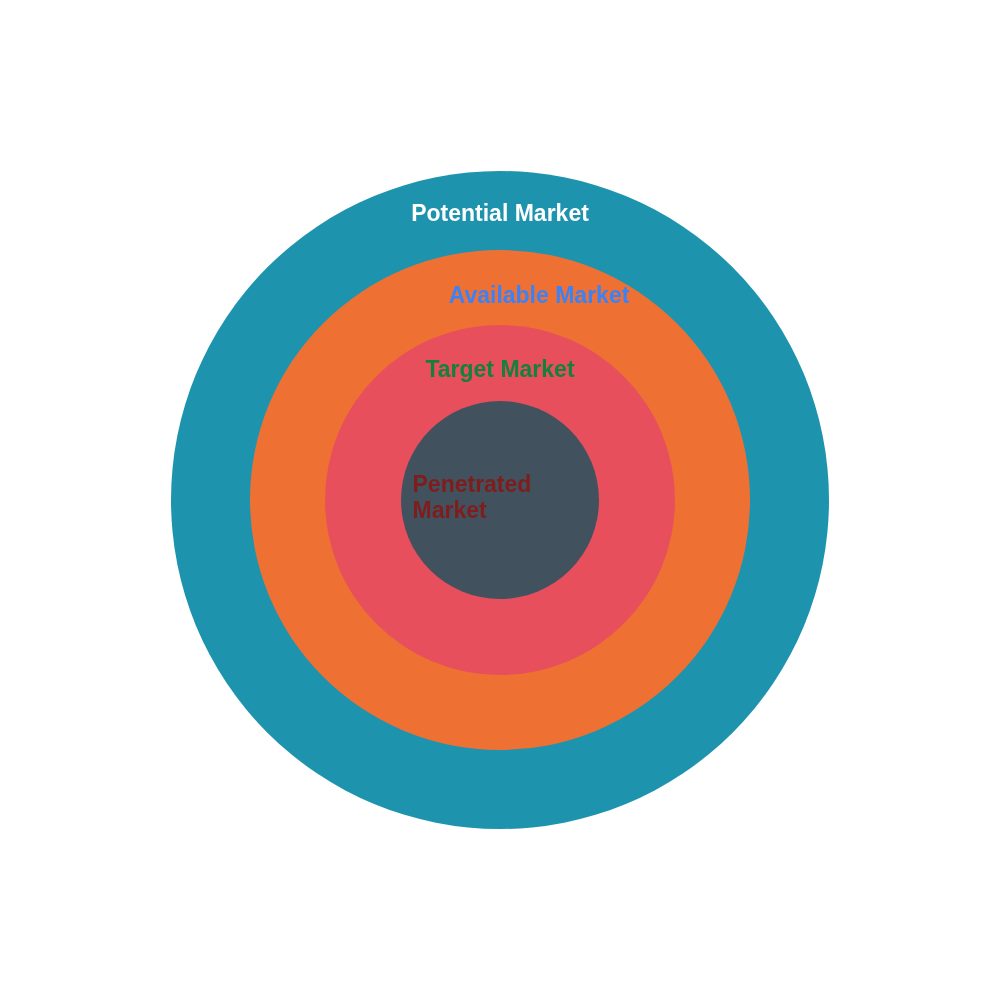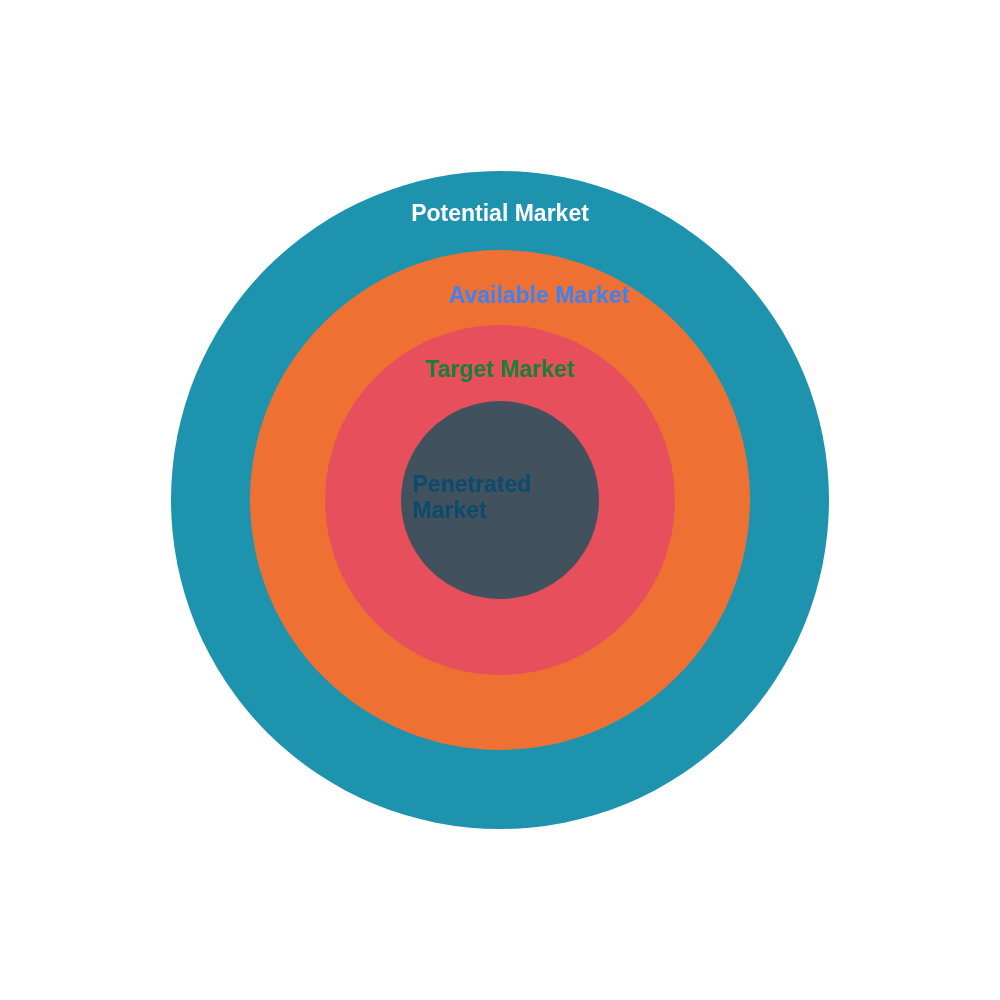--- a/index.html
+++ b/index.html
@@ -39,15 +39,15 @@
 <div class="canvas">
 
   <div class="circle" style="width: 658px; height: 658px; left: 171px; top: 171px; background: rgb(30, 147, 174);"></div>
   <div class="circle" style="width: 500px; height: 500px; left: 250px; top: 250px; background: rgb(238, 113, 51);"></div>
   <div class="circle" style="width: 350px; height: 350px; left: 325px; top: 325px; background: rgb(232, 79, 92);"></div>
   <div class="circle" style="width: 198px; height: 198px; left: 401px; top: 401px; background: rgb(65, 82, 94);"></div>
 
   <div class="ring-label" style="left: 500px; top: 213px; color: rgb(255, 255, 255);">Potential Market</div>
   <div class="ring-label" style="left: 523px; top: 295px; color: #3b82f6; margin-left: 16px;">Available Market</div>
   <div class="ring-label" style="left: 500px; top: 369px; color: #15803d;">Target Market</div>
-  <div class="ring-label wrap" style="left: 500px; top: 497px; color: #0c4a6e;">Penetrated Market</div>
+  <div class="ring-label wrap" style="left: 500px; top: 497px; color: #7f1d1d;">Penetrated Market</div>
 
 </div>
 
 </body></html>

